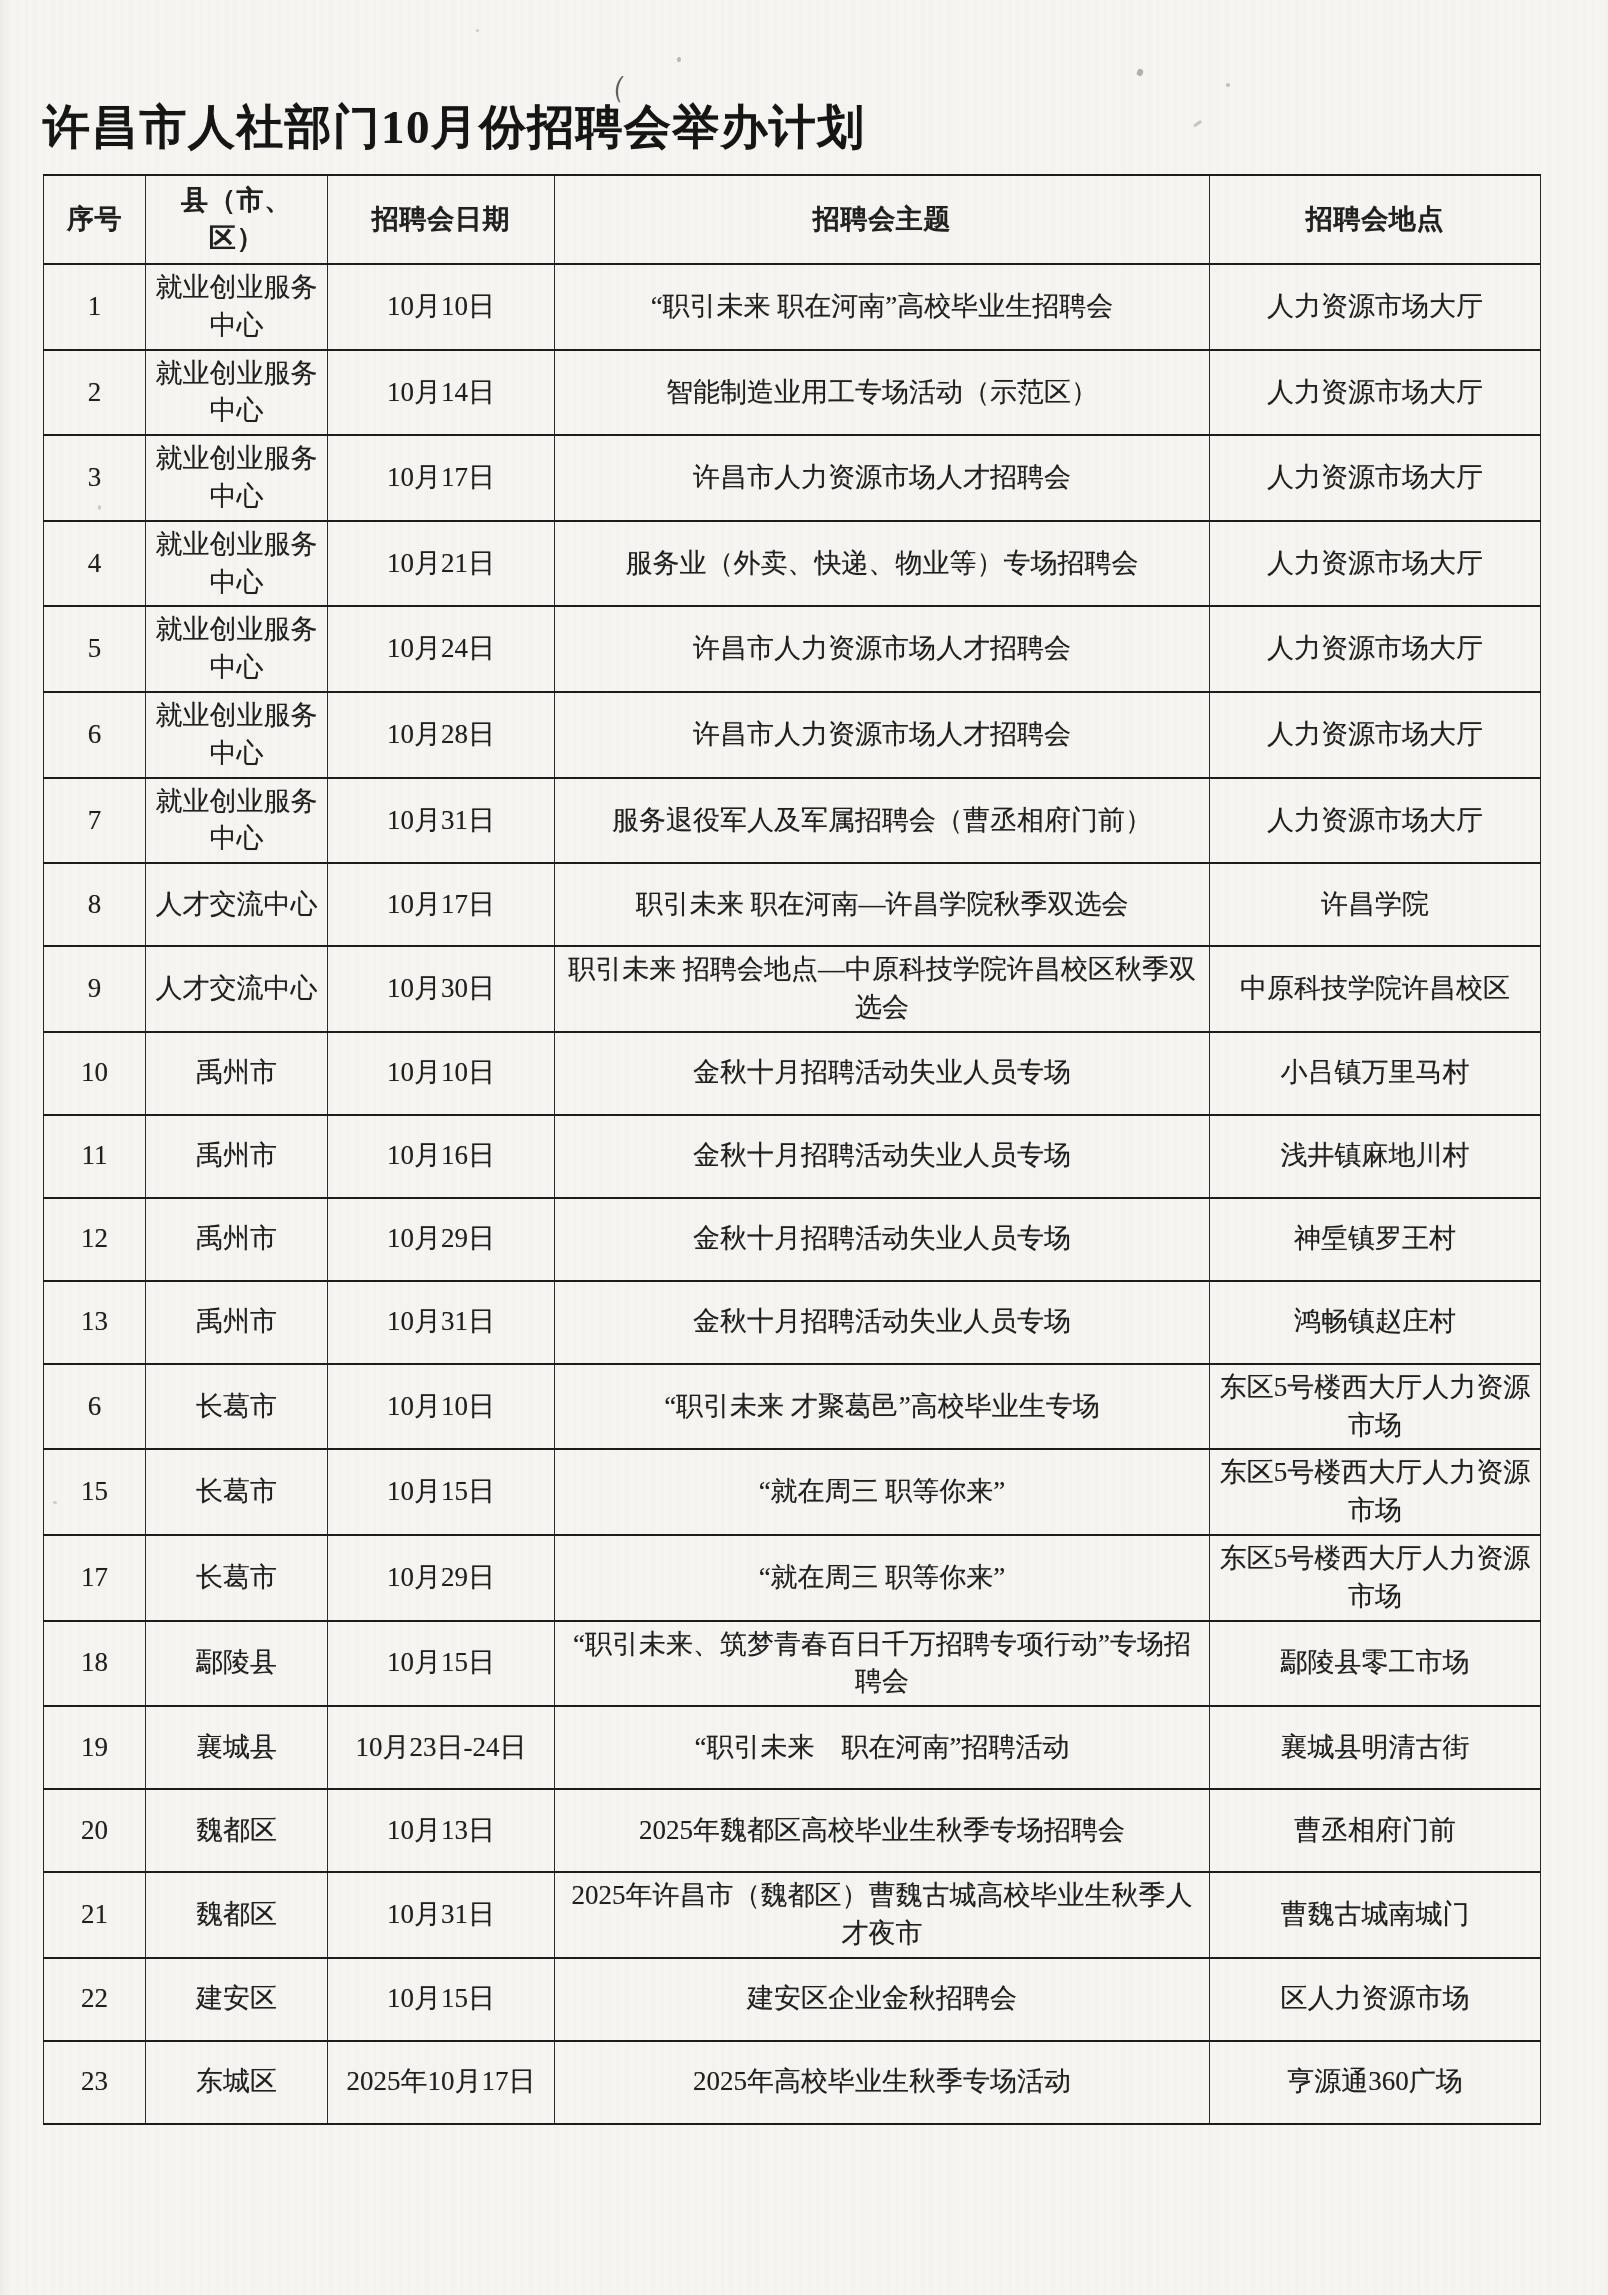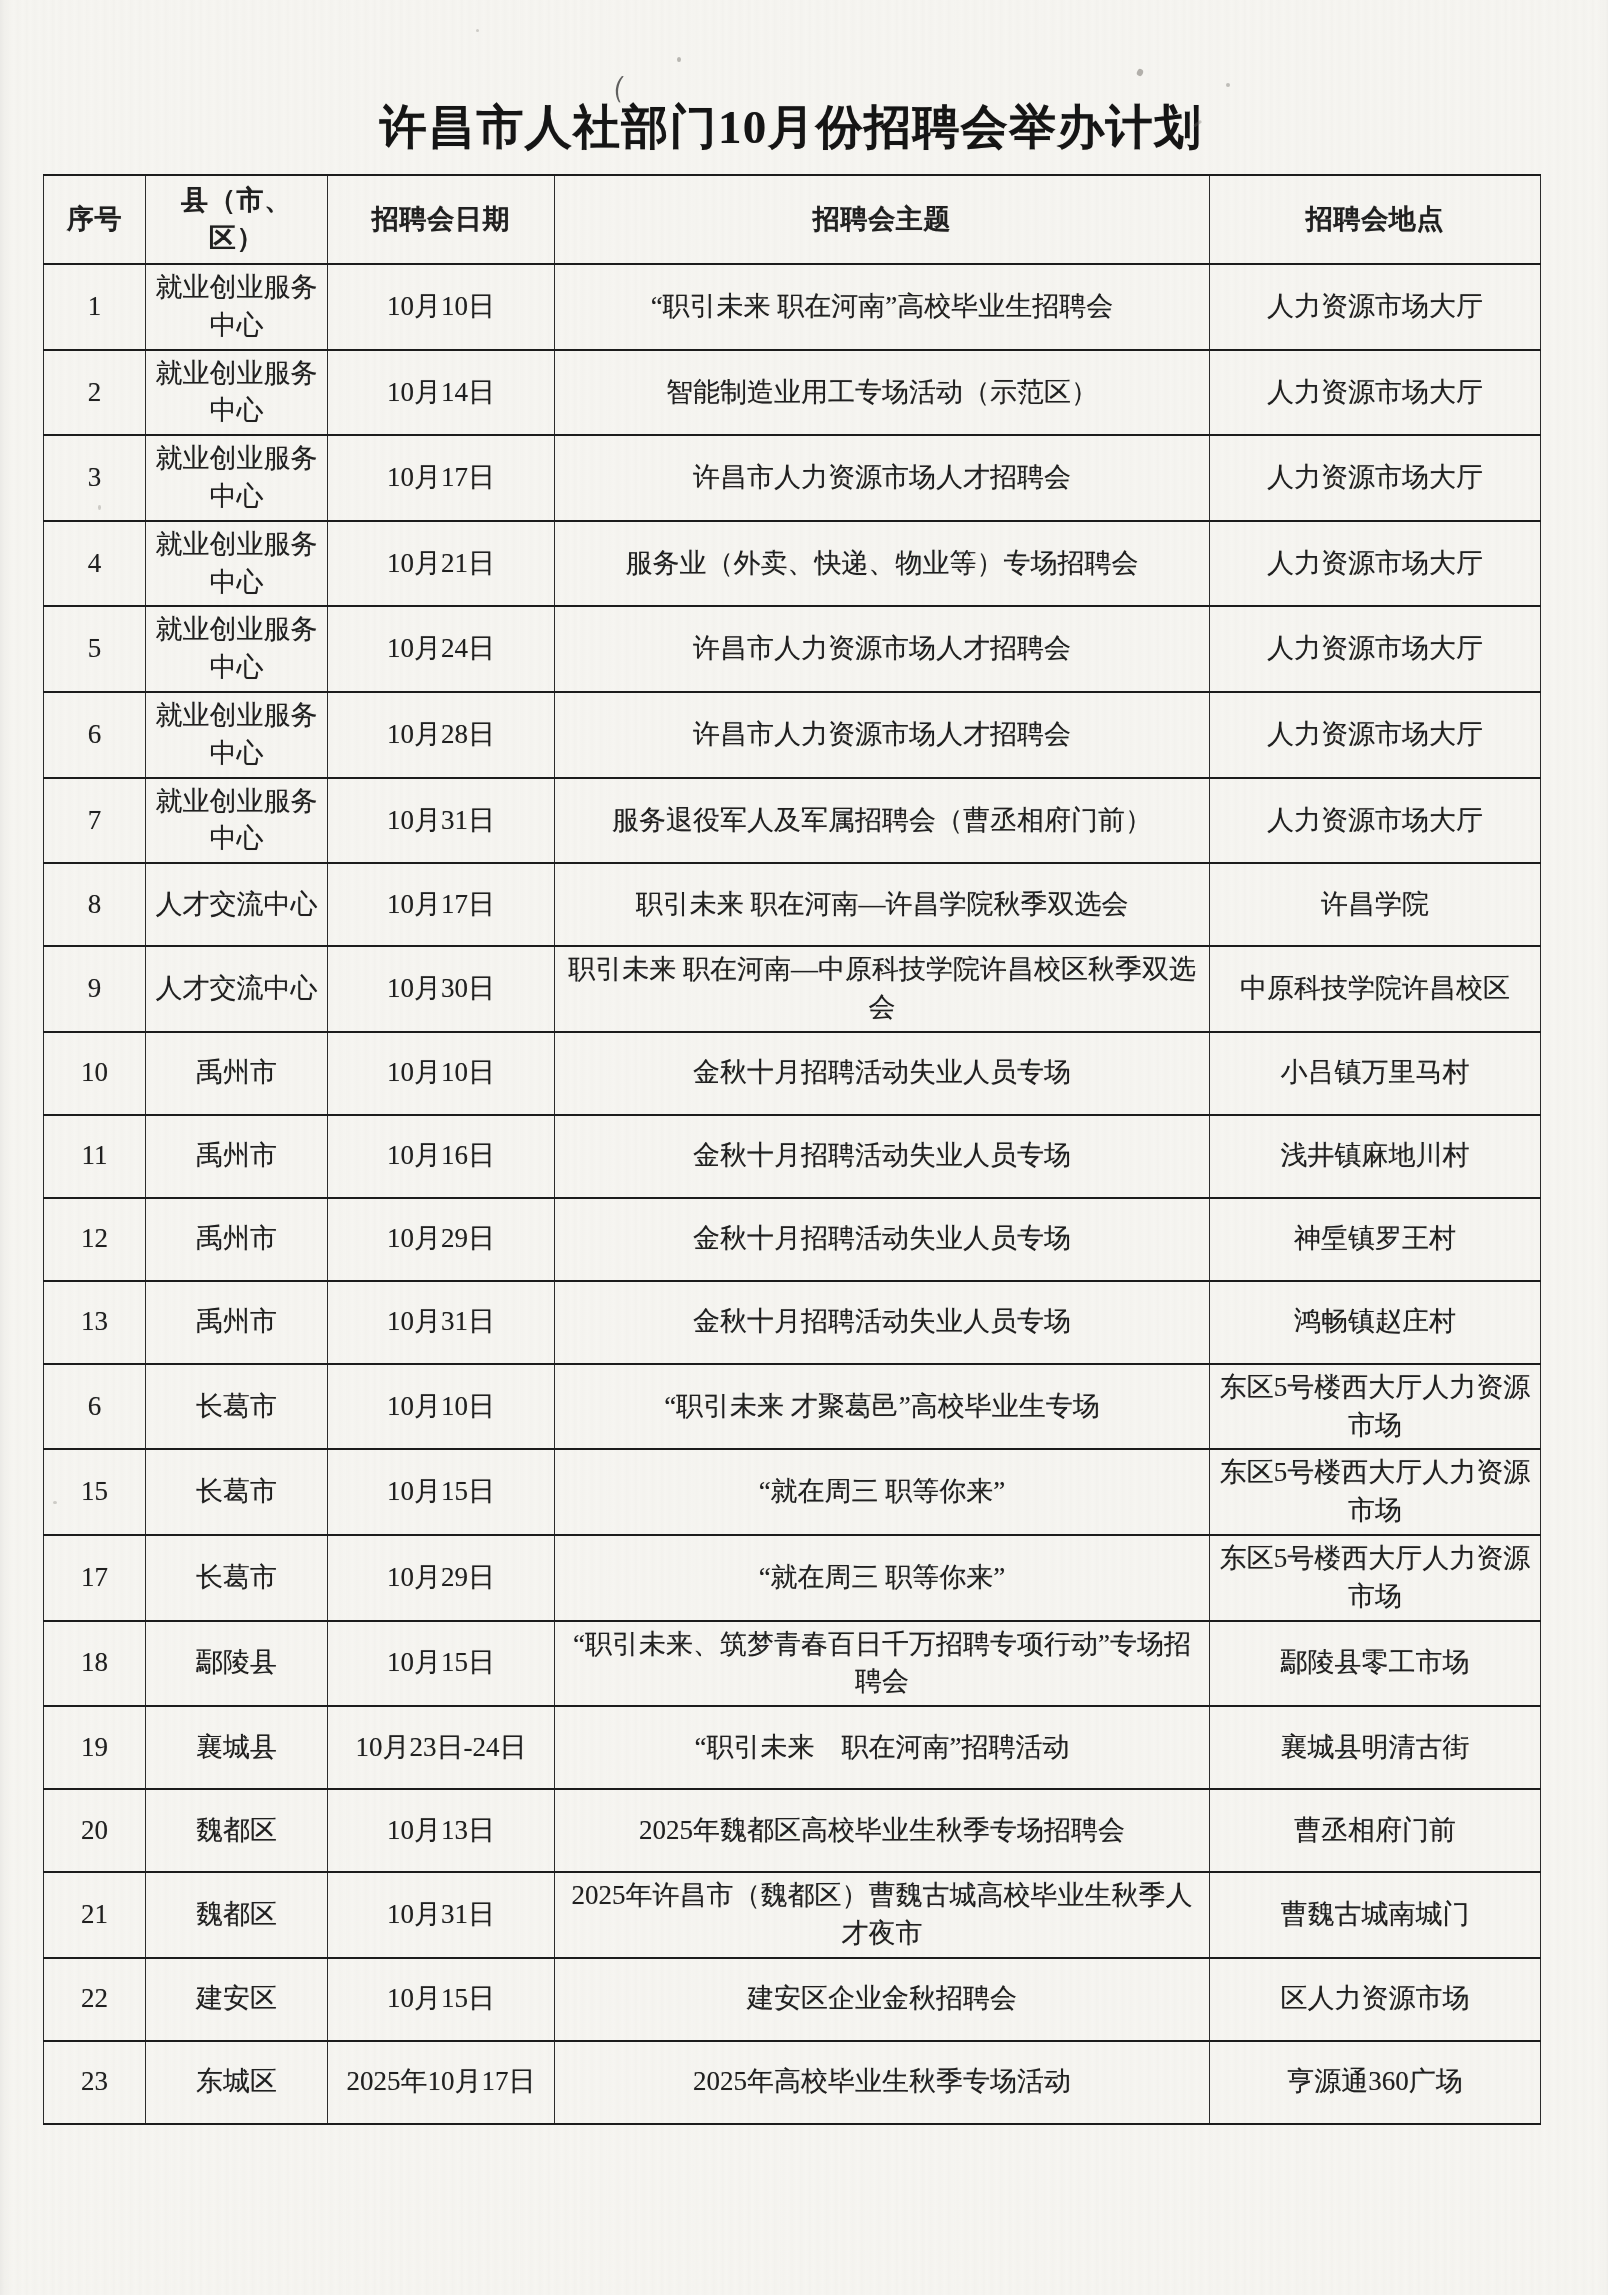--- a/index.html
+++ b/index.html
@@ -22,21 +22,21 @@
 
   .page {
     position: absolute;
     inset: 0;
   }
 
   
   .title {
     margin: 100px 0 20px 43px;
     width: 1496px;
-    text-align: center;
+    text-align: left;
     font-size: 47px;
     line-height: 1.15;
     font-weight: 700;
     letter-spacing: 1.3px;
     color: #151515;
     text-shadow: 0 0 0.7px rgba(20,20,20,0.45);
   }
 
   
   table.schedule {
@@ -190,21 +190,21 @@
     <td class="cell-seq">8</td>
     <td class="cell-org">人才交流中心</td>
     <td class="cell-date">10月17日</td>
     <td class="cell-theme">职引未来 职在河南—许昌学院秋季双选会</td>
     <td class="cell-venue">许昌学院</td>
   </tr>
         <tr>
     <td class="cell-seq">9</td>
     <td class="cell-org">人才交流中心</td>
     <td class="cell-date">10月30日</td>
-    <td class="cell-theme">职引未来 职在河南—中原科技学院许昌校区秋季双选会</td>
+    <td class="cell-theme">职引未来 招聘会地点—中原科技学院许昌校区秋季双选会</td>
     <td class="cell-venue">中原科技学院许昌校区</td>
   </tr>
         <tr>
     <td class="cell-seq">10</td>
     <td class="cell-org">禹州市</td>
     <td class="cell-date">10月10日</td>
     <td class="cell-theme">金秋十月招聘活动失业人员专场</td>
     <td class="cell-venue">小吕镇万里马村</td>
   </tr>
         <tr>

